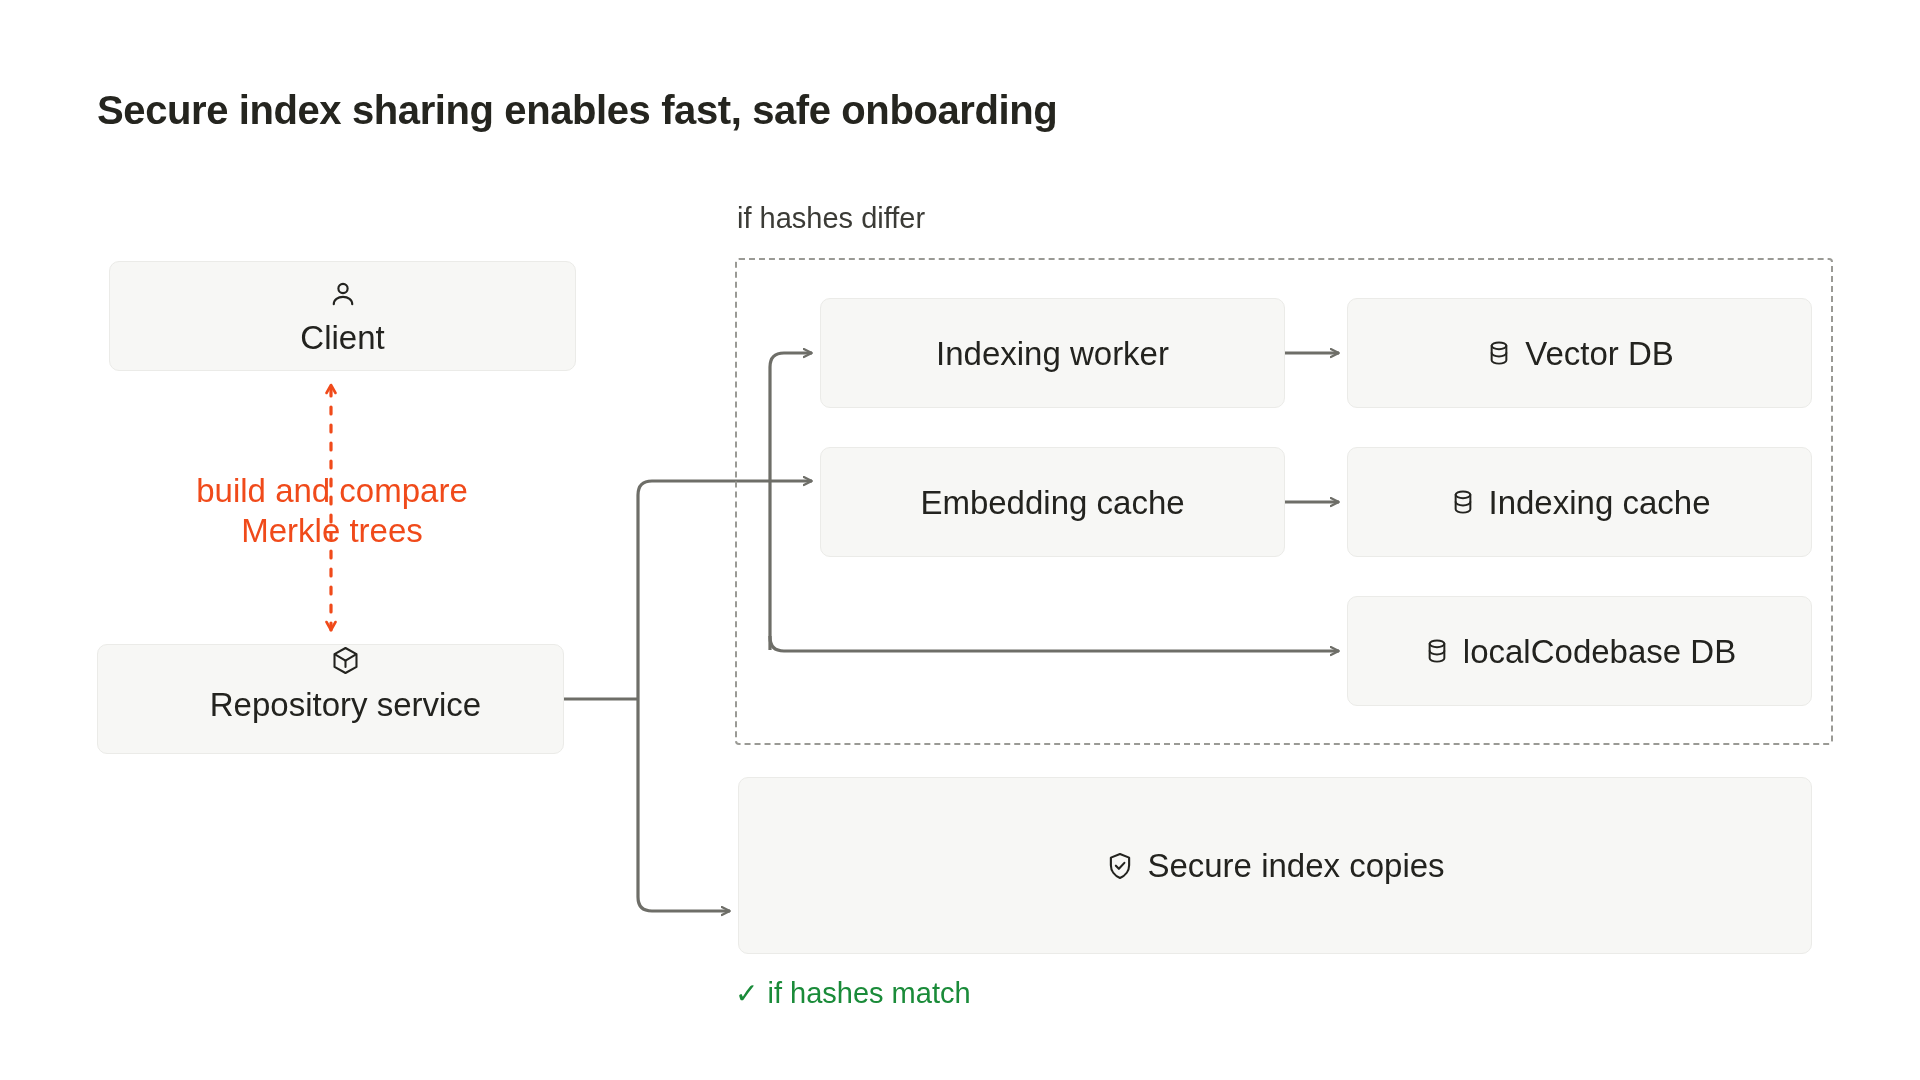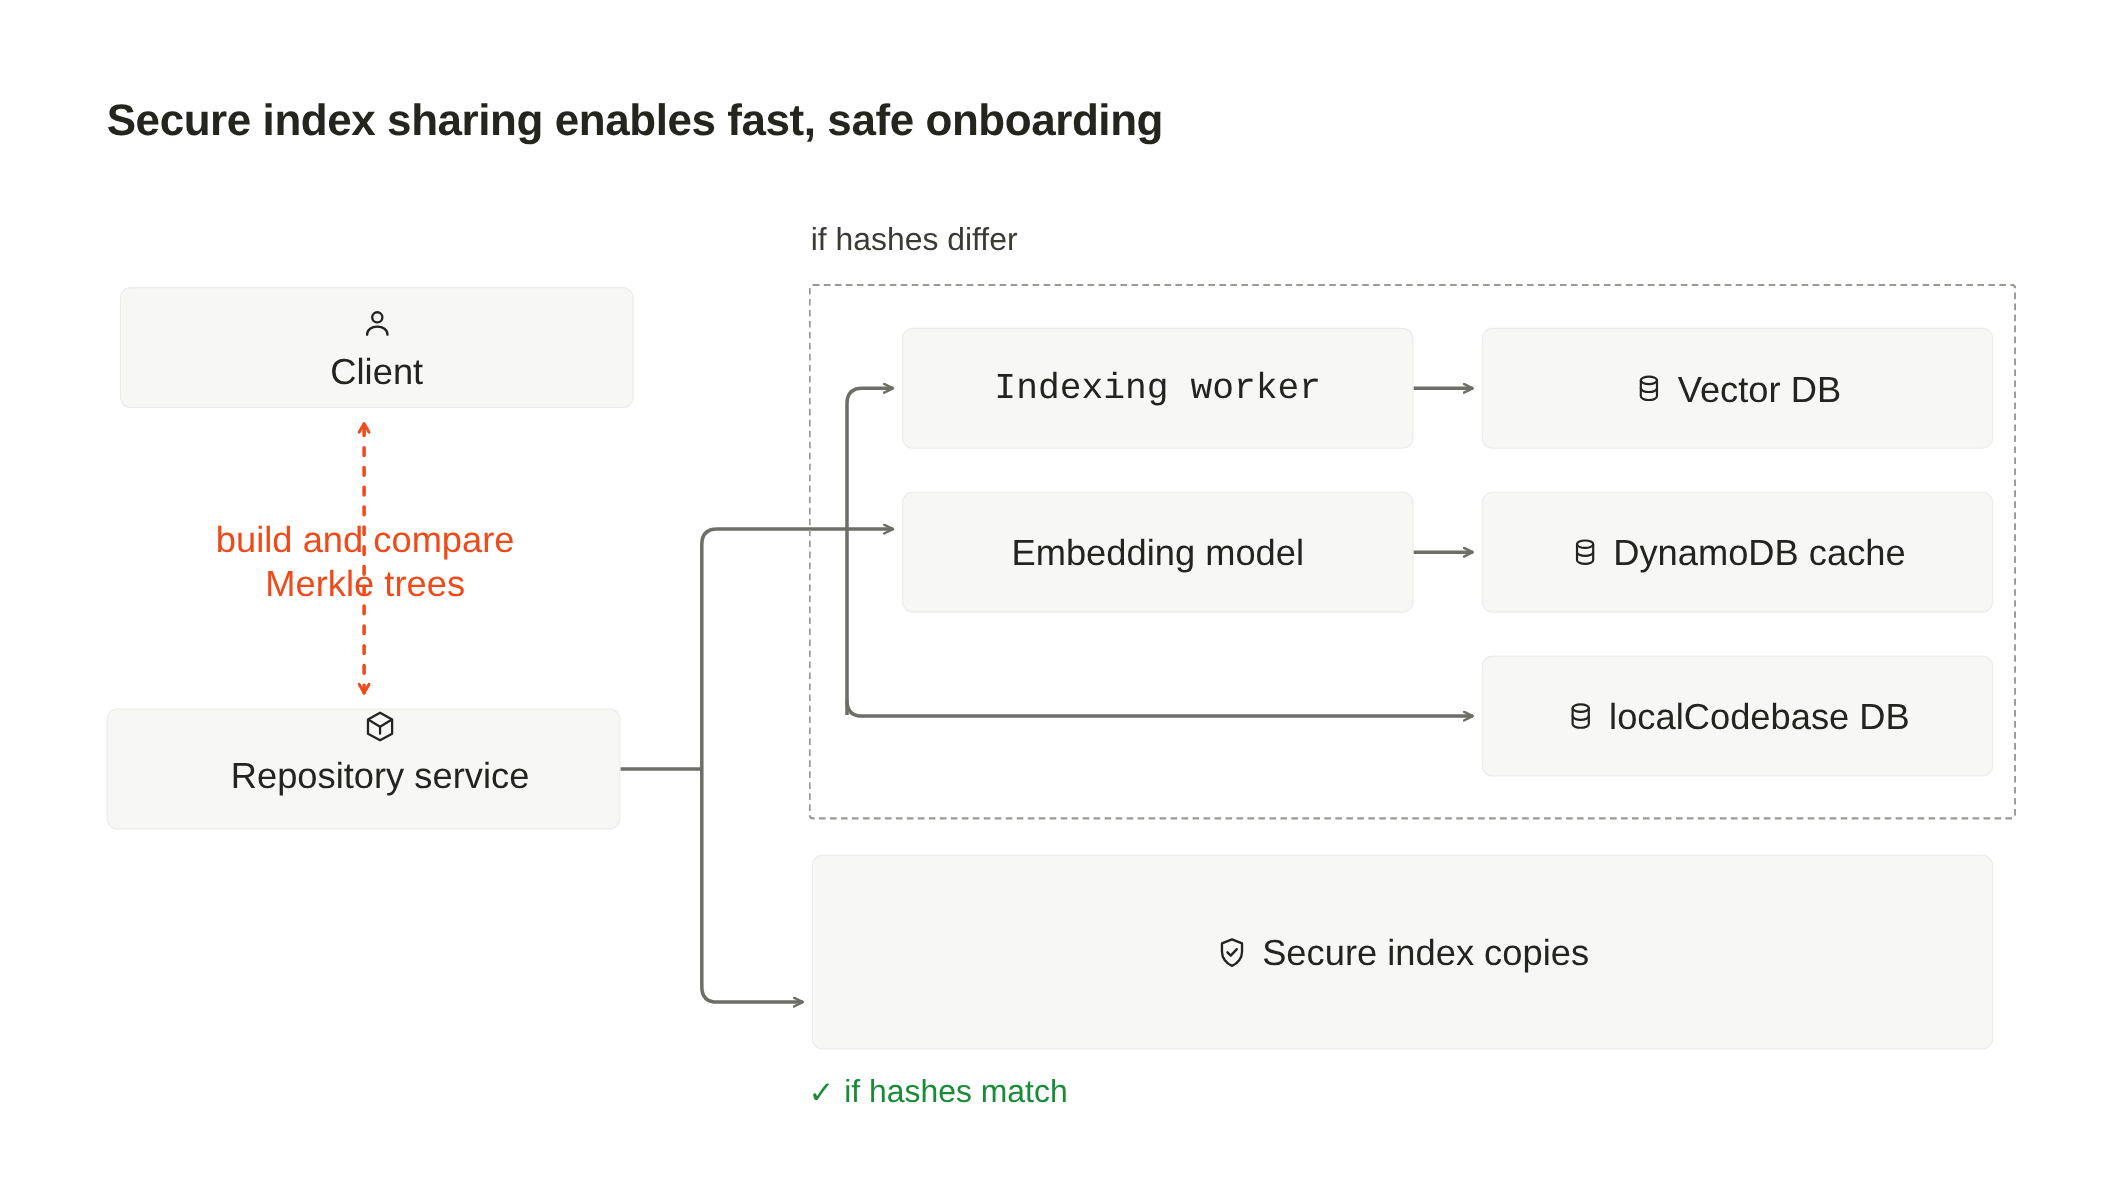--- a/index.html
+++ b/index.html
@@ -57,21 +57,21 @@
     display: inline-flex;
     align-items: center;
     justify-content: center;
     flex: 0 0 auto;
   }
   .node-icon svg { display: block; }
 
   
   #node-client            { left: 109px;  top: 261px; width: 467px;  height: 110px; flex-direction: column; }
   #node-repository        { left: 97px;  top: 644px; width: 467px;  height: 110px; flex-direction: column; }
-  #node-indexing-worker   { left: 820px; top: 298px; width: 465px;  height: 110px; font-family: Liberation Mono, monospace; }
+  #node-indexing-worker   { left: 820px; top: 298px; width: 465px;  height: 110px; }
   #node-embedding-model   { left: 820px; top: 447px; width: 465px;  height: 110px; }
   #node-vector-db         { left: 1347px;top: 298px; width: 465px;  height: 110px; }
   #node-dynamodb-cache    { left: 1347px;top: 447px; width: 465px;  height: 110px; }
   #node-localcodebase-db  { left: 1347px;top: 596px; width: 465px;  height: 110px; }
   #node-secure-index      { left: 738px; top: 777px; width: 1074px; height: 177px; }
 
   
   #group-hashes-differ {
     position: absolute;
     box-sizing: border-box;
@@ -185,21 +185,21 @@
       </svg>
     </span>
     <span class="label">Repository service</span>
   </div>
 
   <div class="node" id="node-indexing-worker">
     <span class="label">Indexing worker</span>
   </div>
 
   <div class="node" id="node-embedding-model">
-    <span class="label">Embedding model</span>
+    <span class="label">Embedding cache</span>
   </div>
 
   <div class="node" id="node-vector-db">
     <span class="node-icon">
       <svg width="28" height="28" viewBox="0 0 24 24" fill="none" stroke="#23231f" stroke-width="1.7" stroke-linecap="round" stroke-linejoin="round">
         <ellipse cx="12" cy="5.8" rx="6.3" ry="2.9"></ellipse>
         <path d="M5.7 5.8v12.4c0 1.6 2.8 2.9 6.3 2.9s6.3-1.3 6.3-2.9V5.8"></path>
         <path d="M5.7 12c0 1.6 2.8 2.9 6.3 2.9s6.3-1.3 6.3-2.9"></path>
       </svg>
     </span>
@@ -207,21 +207,21 @@
   </div>
 
   <div class="node" id="node-dynamodb-cache">
     <span class="node-icon">
       <svg width="28" height="28" viewBox="0 0 24 24" fill="none" stroke="#23231f" stroke-width="1.7" stroke-linecap="round" stroke-linejoin="round">
         <ellipse cx="12" cy="5.8" rx="6.3" ry="2.9"></ellipse>
         <path d="M5.7 5.8v12.4c0 1.6 2.8 2.9 6.3 2.9s6.3-1.3 6.3-2.9V5.8"></path>
         <path d="M5.7 12c0 1.6 2.8 2.9 6.3 2.9s6.3-1.3 6.3-2.9"></path>
       </svg>
     </span>
-    <span class="label">DynamoDB cache</span>
+    <span class="label">Indexing cache</span>
   </div>
 
   <div class="node" id="node-localcodebase-db">
     <span class="node-icon">
       <svg width="28" height="28" viewBox="0 0 24 24" fill="none" stroke="#23231f" stroke-width="1.7" stroke-linecap="round" stroke-linejoin="round">
         <ellipse cx="12" cy="5.8" rx="6.3" ry="2.9"></ellipse>
         <path d="M5.7 5.8v12.4c0 1.6 2.8 2.9 6.3 2.9s6.3-1.3 6.3-2.9V5.8"></path>
         <path d="M5.7 12c0 1.6 2.8 2.9 6.3 2.9s6.3-1.3 6.3-2.9"></path>
       </svg>
     </span>

